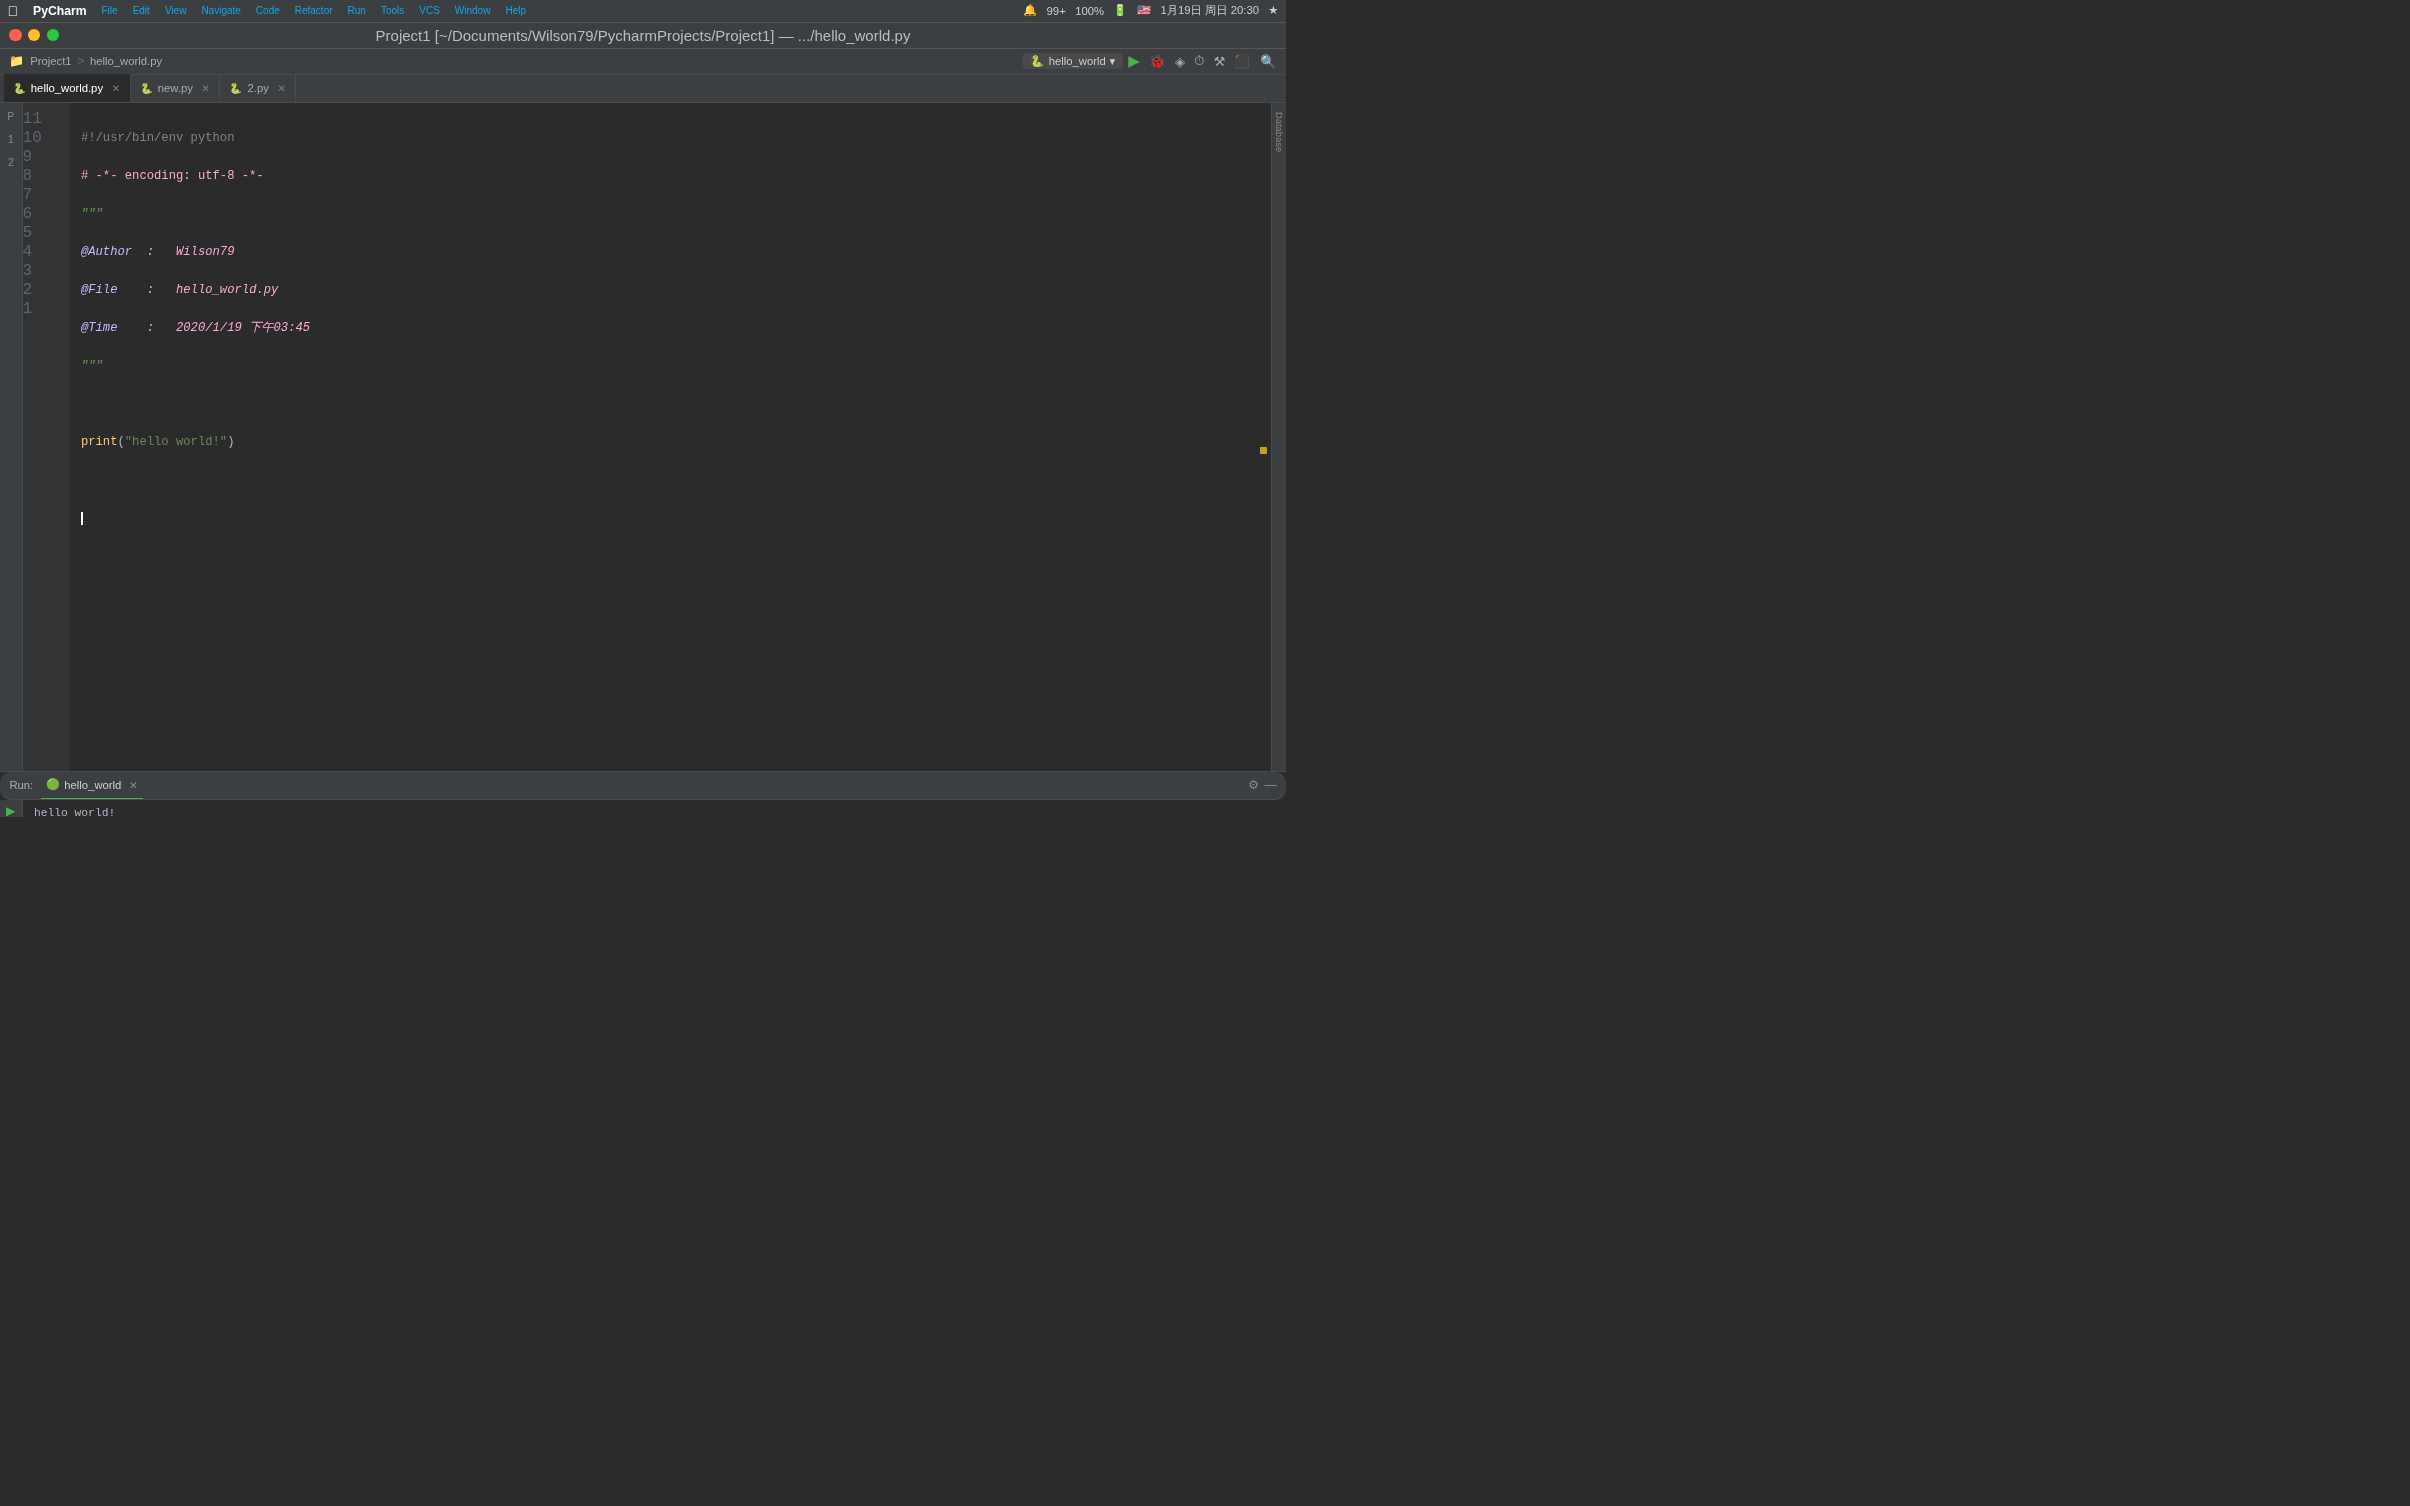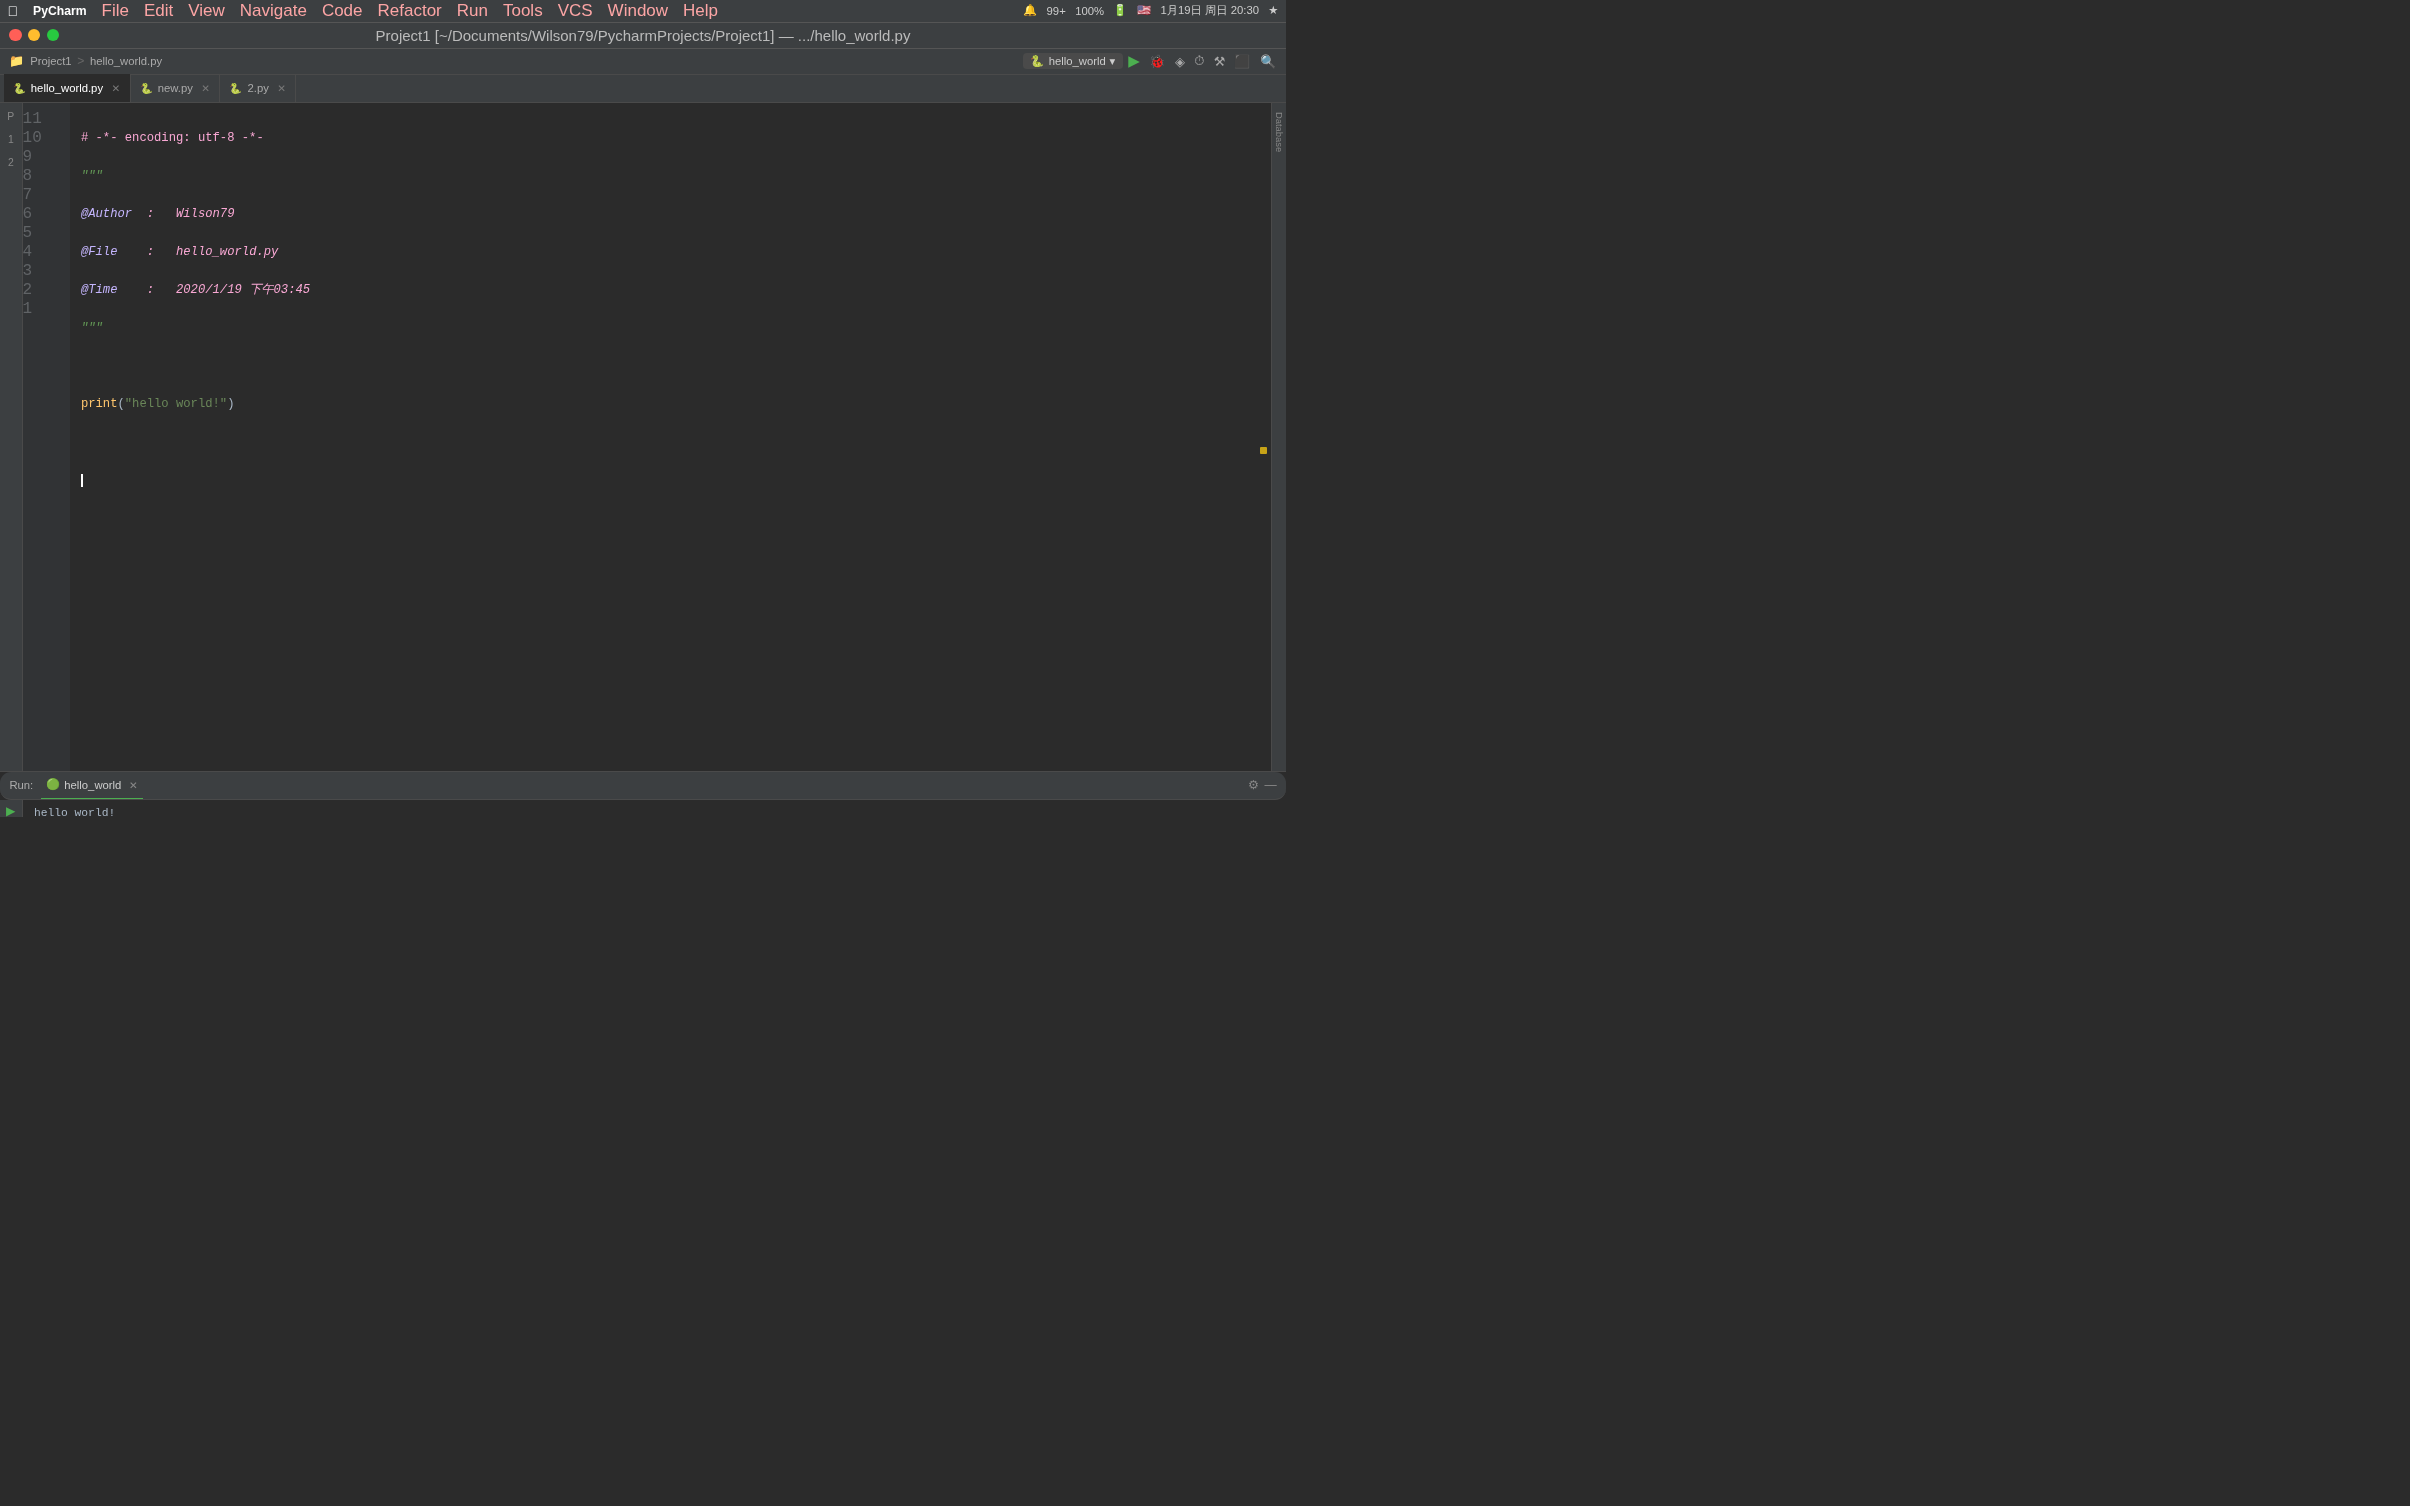--- a/index.html
+++ b/index.html
@@ -27,22 +27,22 @@
       font-size: 14px;
       color: #fff;
       cursor: pointer;
     }
     .menubar-app-name {
       font-weight: bold;
       color: #fff;
       font-size: 12.2px;
     }
     .menubar-item {
-      color: #fca5a5;
-      font-size: 17px;
+      color: #0ea5e9;
+      font-size: 10px;
       cursor: pointer;
     }
     .menubar-right {
       margin-left: auto;
       display: flex;
       align-items: center;
       gap: 9.4px;
       color: #ccc;
       font-size: 11.3px;
     }
@@ -457,20 +457,21 @@
       <div>8</div>
       <div>7</div>
       <div>6</div>
       <div>5</div>
       <div>4</div>
       <div>3</div>
       <div>2</div>
       <div>1</div>
     </div>
     <div class="code-content">
+<span class="code-line"><span class="kw-shebang">#!/usr/bin/env python</span></span>
 <span class="code-line"><span class="kw-comment"># -*- encoding: utf-8 -*-</span></span>
 <span class="code-line"><span class="kw-docstring">"""</span></span>
 <span class="code-line"><span class="kw-decorator">@Author</span>  <span class="kw-decorator-val">:   Wilson79</span></span>
 <span class="code-line"><span class="kw-decorator">@File</span>    <span class="kw-decorator-val">:   hello_world.py</span></span>
 <span class="code-line"><span class="kw-decorator">@Time</span>    <span class="kw-decorator-val">:   2020/1/19 下午03:45</span></span>
 <span class="code-line"><span class="kw-docstring">"""</span></span>
 <span class="code-line"></span>
 <span class="code-line"><span class="kw-function">print</span><span class="kw-paren">(</span><span class="kw-string">"hello world!"</span><span class="kw-paren">)</span></span>
 <span class="code-line"></span>
 <span class="code-line"><span class="code-cursor"></span></span>

